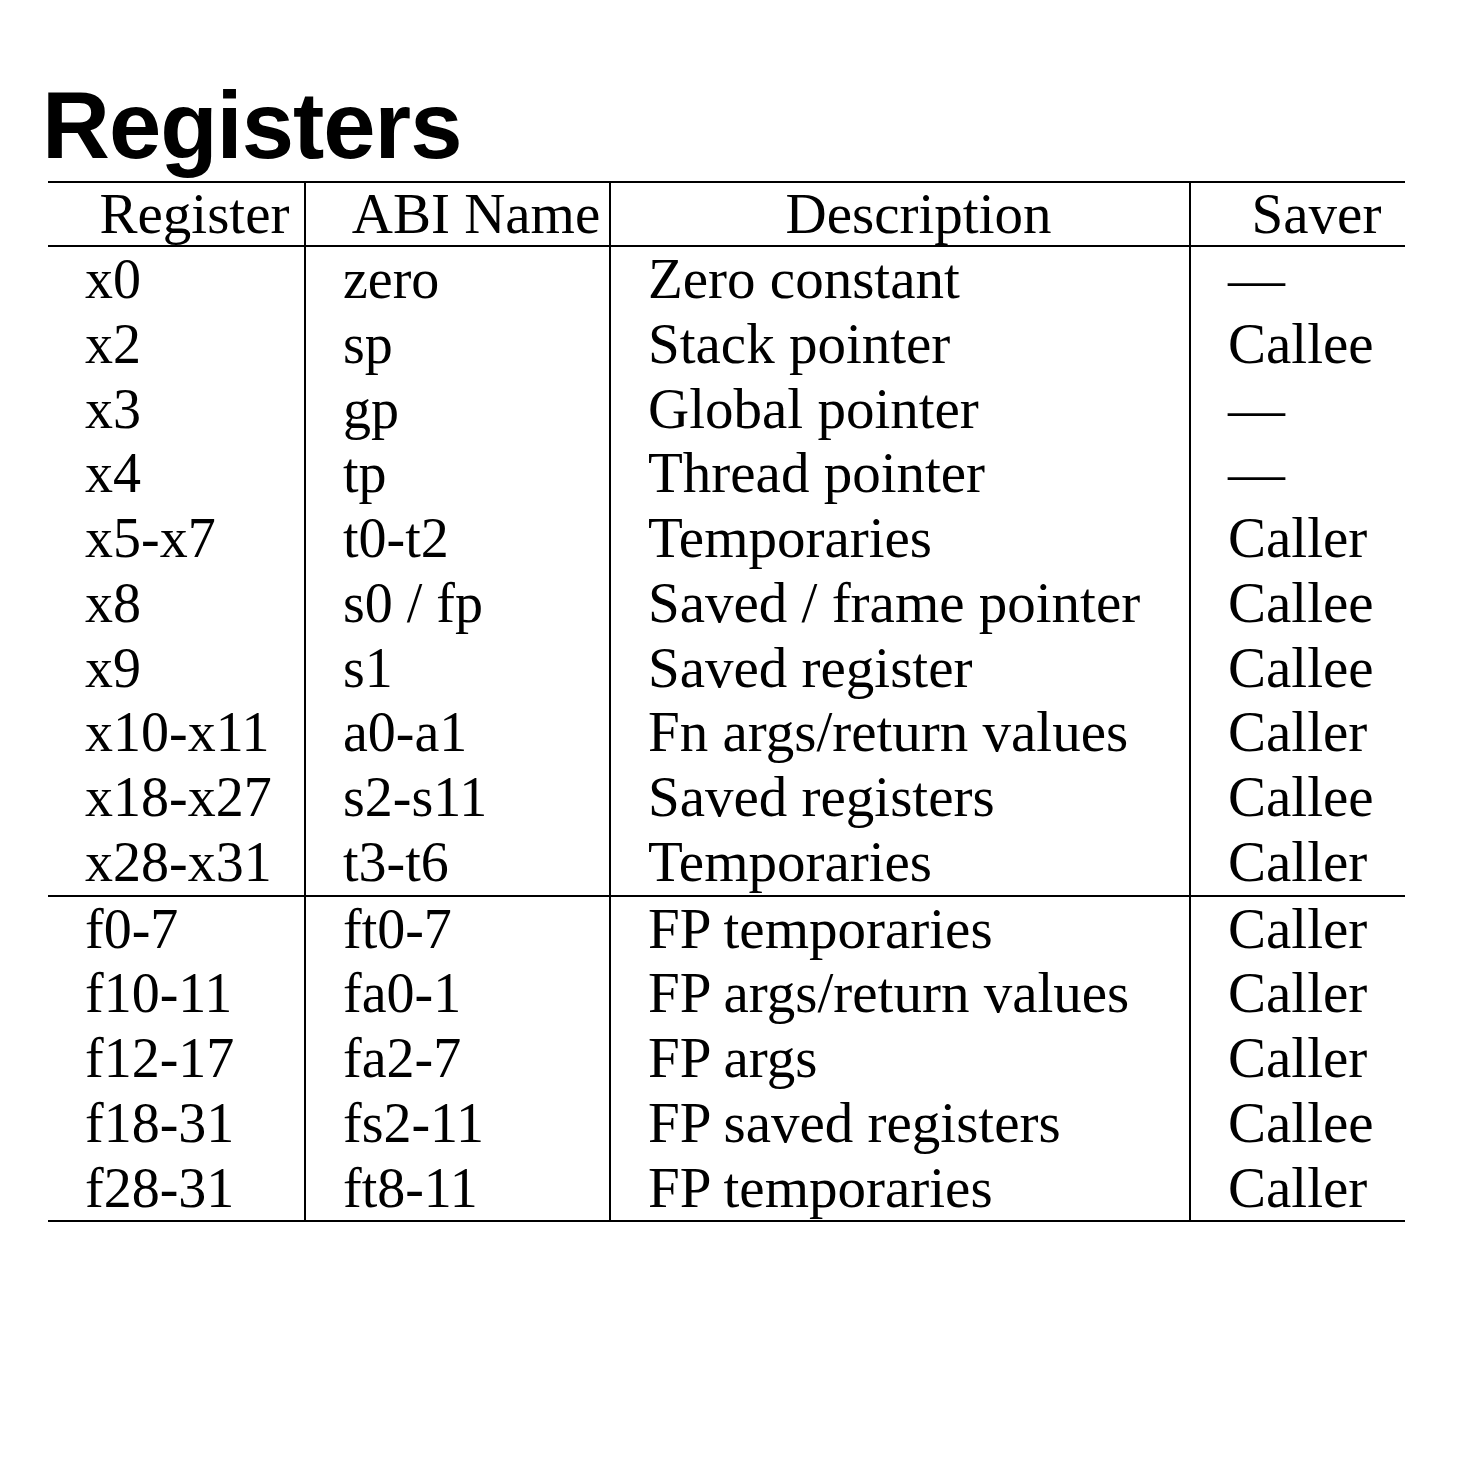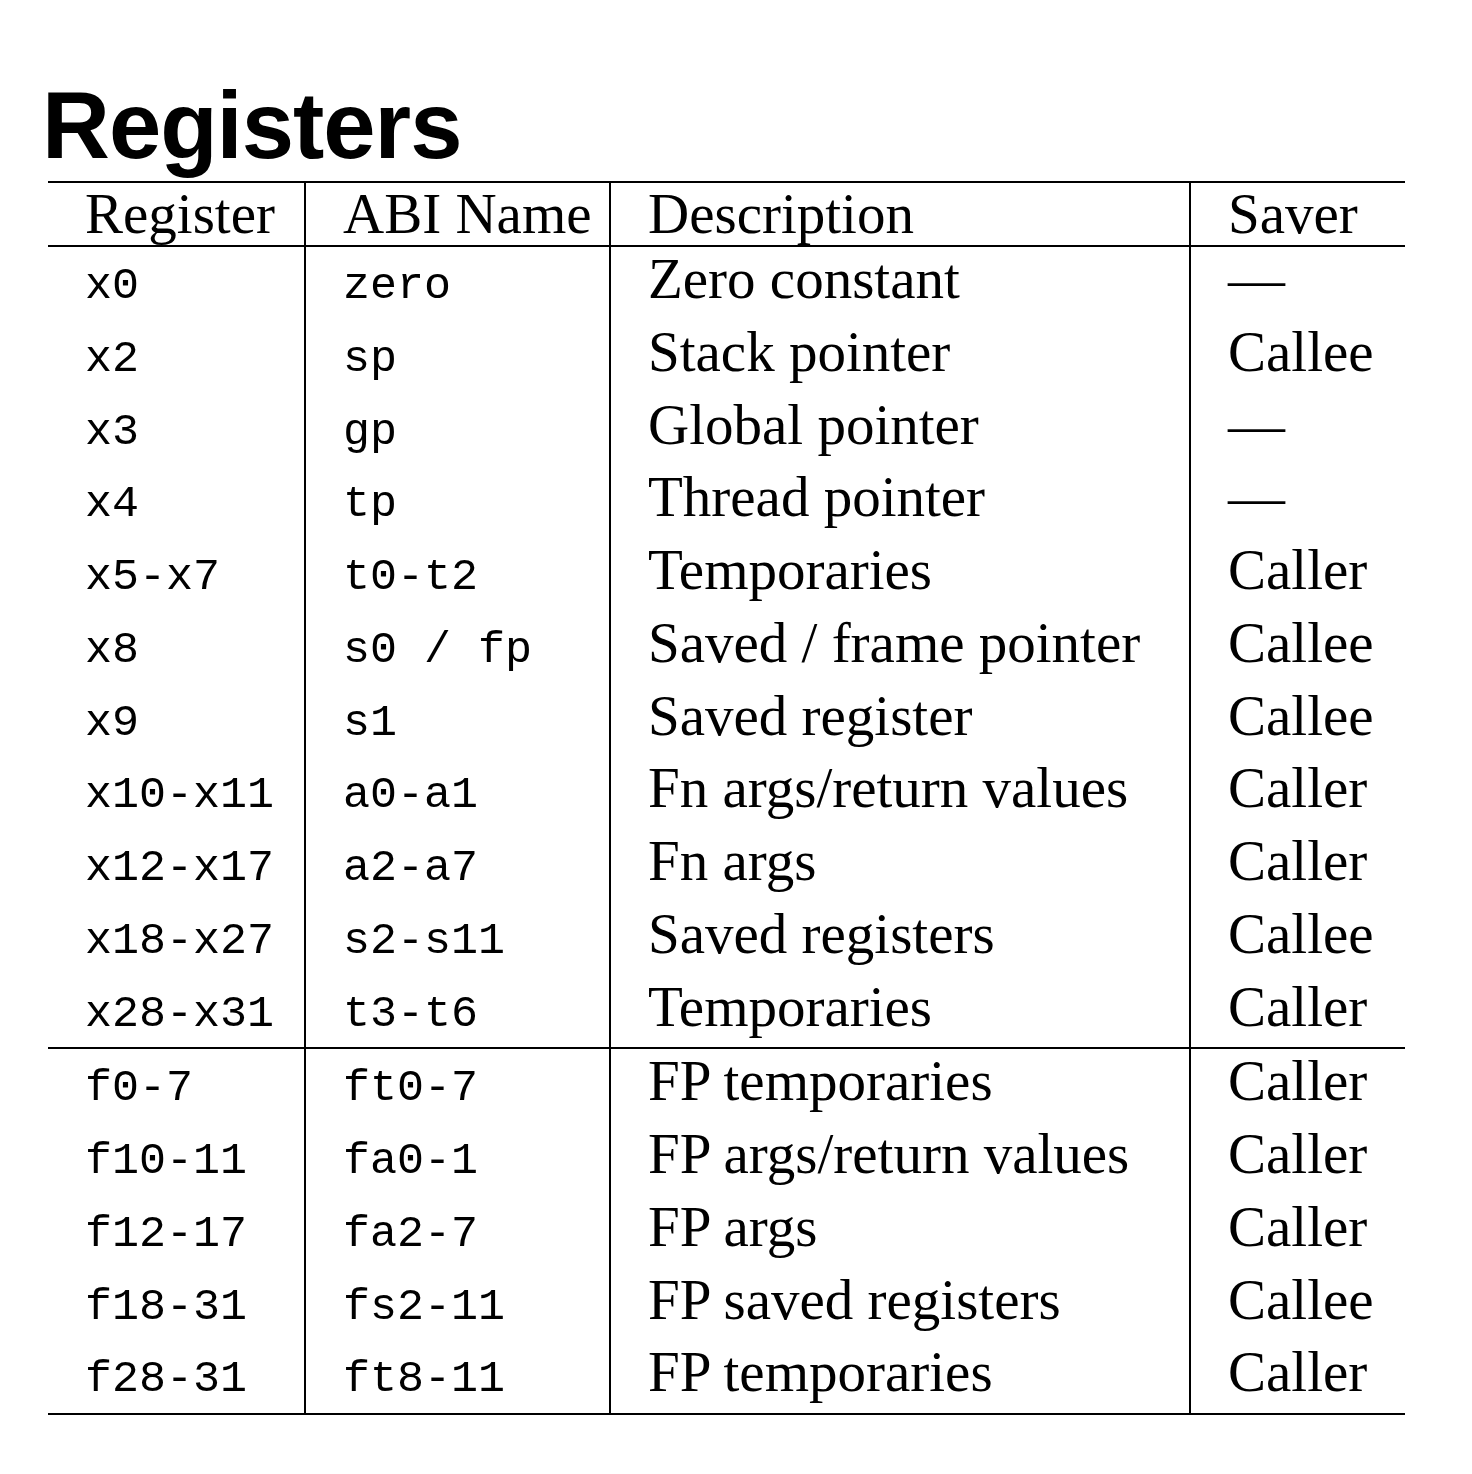--- a/index.html
+++ b/index.html
@@ -32,38 +32,38 @@
     border-bottom: 2.5px solid #000;
   }
   thead tr {
     border-top: 2.5px solid #000;
     border-bottom: 2.5px solid #000;
   }
   th {
     font-family: "Liberation Serif", serif;
     font-weight: 400;
     font-size: 57px;
-    text-align: left;
+    text-align: center;
     height: 62px;
     line-height: 62px;
     padding: 0 0 0 37px;
     white-space: nowrap;
     overflow: hidden;
   }
   td {
     vertical-align: baseline;
     height: 64.75px;
     line-height: 64.75px;
     padding: 0 0 0 37px;
     white-space: nowrap;
     overflow: hidden;
   }
   td.mono {
-    font-family: Liberation Mono, monospace;
-    font-size: 45px;
+    font-family: Liberation Serif, serif;
+    font-size: 56px;
   }
   td.serif {
     font-family: "Liberation Serif", serif;
     font-size: 57px;
   }
   th.c1, td.c1 { border-right: 2.3px solid #000; }
   th.c2, td.c2 { border-right: 2.3px solid #000; }
   th.c3, td.c3 { border-right: 2.3px solid #000; }
   tbody[data-section="1"] tr:first-child td { border-top: 2.5px solid #000; }
 </style>
@@ -138,26 +138,20 @@
     <td class="serif c4">Callee</td>
   </tr>
 
   <tr>
     <td class="mono c1">x10-x11</td>
     <td class="mono c2">a0-a1</td>
     <td class="serif c3">Fn args/return values</td>
     <td class="serif c4">Caller</td>
   </tr>
 
-  <tr>
-    <td class="mono c1">x12-x17</td>
-    <td class="mono c2">a2-a7</td>
-    <td class="serif c3">Fn args</td>
-    <td class="serif c4">Caller</td>
-  </tr>
 
   <tr>
     <td class="mono c1">x18-x27</td>
     <td class="mono c2">s2-s11</td>
     <td class="serif c3">Saved registers</td>
     <td class="serif c4">Callee</td>
   </tr>
 
   <tr>
     <td class="mono c1">x28-x31</td>

